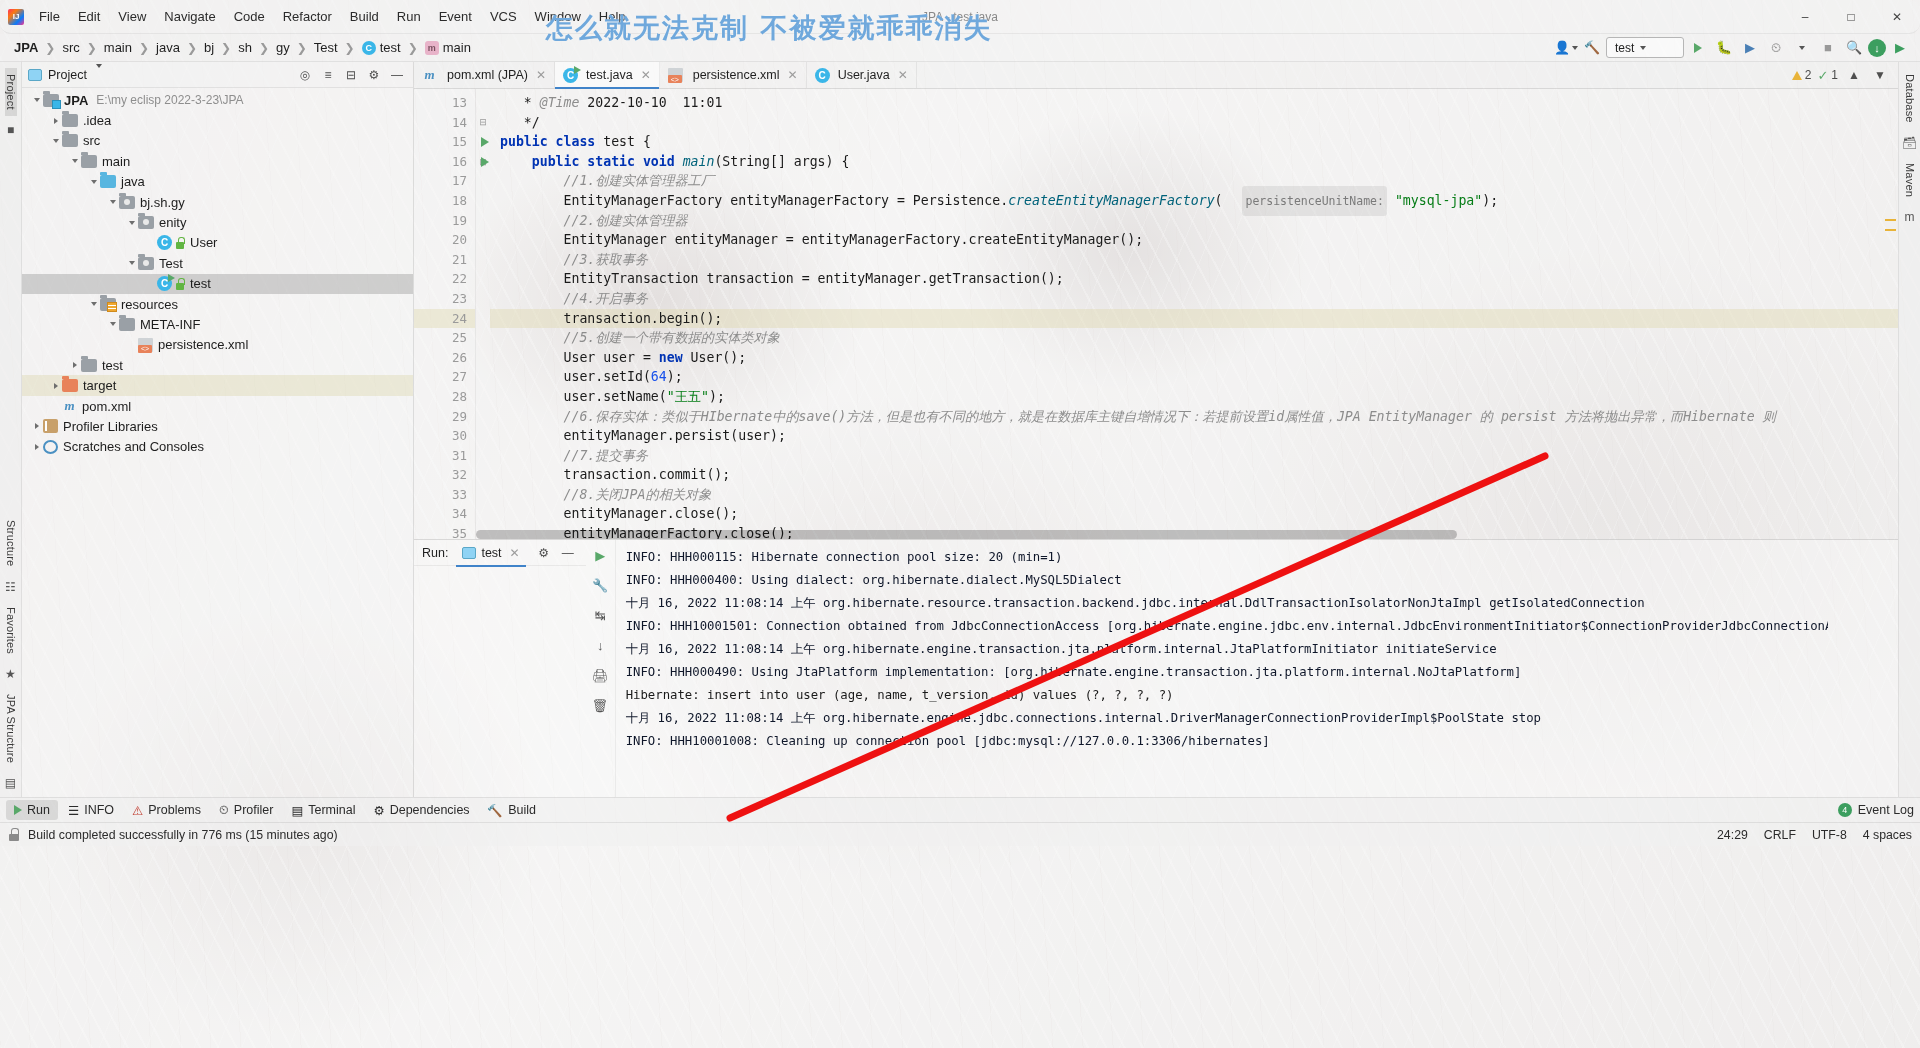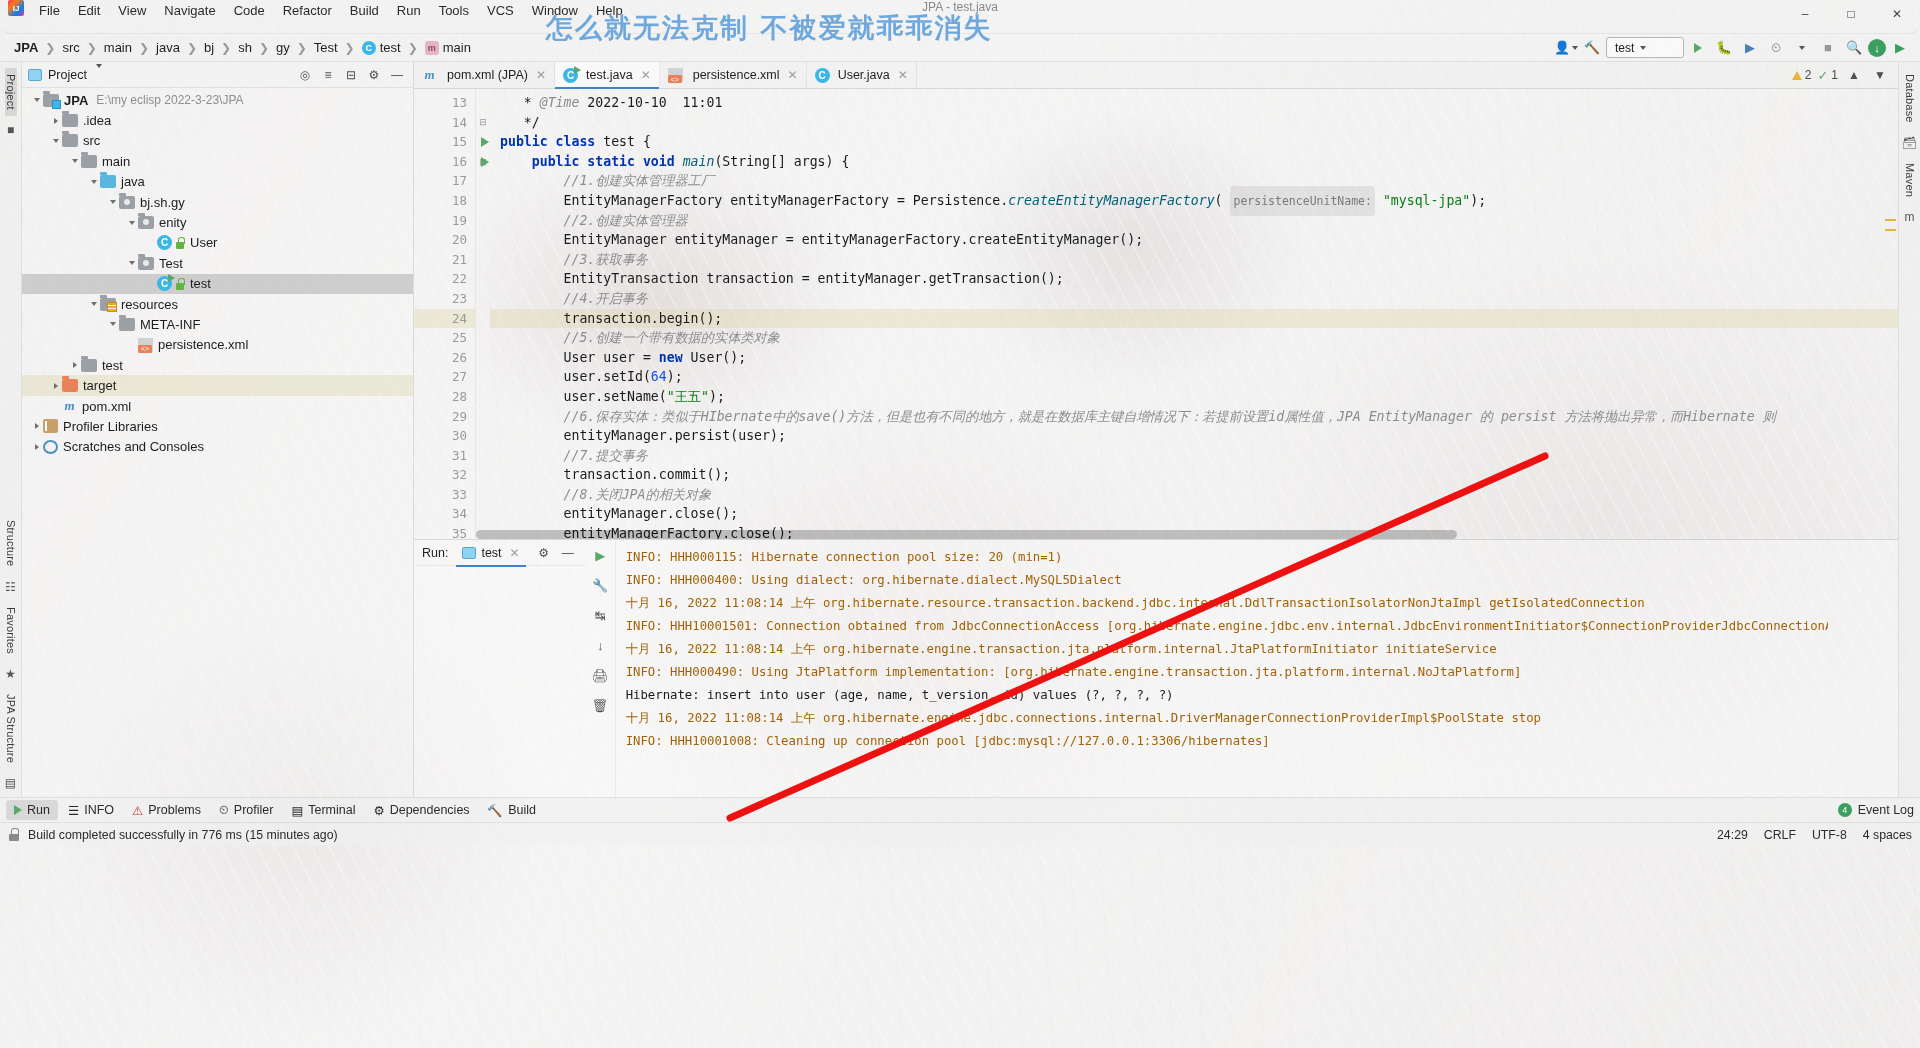--- a/index.html
+++ b/index.html
@@ -40,21 +40,21 @@
   .bg-veil {
     position: absolute; inset: 0;
     background: rgba(248,248,248,.55);
     z-index: 1; pointer-events: none;
   }
 
   .layer { position: relative; z-index: 2; }
 
   
   .titlebar {
-    height: 34px; display: flex; align-items: flex-start;
+    height: 34px; display: flex; align-items: center;
     background: rgba(242,242,242,.55);
     border-bottom: 1px solid rgba(0,0,0,.06);
     font-size: 12px; color: #3c3c3c;
     position: relative;
     border-radius: 11px;
   }
   .ij-logo {
     width: 16px; height: 16px; margin: 0 6px 0 8px; flex: none;
     background: linear-gradient(135deg,#fe315d 0%,#f97a12 30%,#087cfa 70%,#ff318c 100%);
     border-radius: 2px; position: relative;
@@ -241,21 +241,21 @@
     font-family: "DejaVu Sans Mono", monospace; font-size: 13.2px;
     color: #1a1a1a; white-space: pre; overflow: hidden; position: relative;
   }
   .cline { height: 19.6px; line-height: 19.6px; }
   .cline.hl { background: rgba(222,216,170,.40); margin-left:-10px; padding-left:10px; }
   .kw { color: #0033b3; font-weight: bold; }
   .cm { color: #8c8c8c; font-style: italic; }
   .st { color: #067d17; }
   .nm { color: #1750eb; }
   .mi { color: #00627a; font-style: italic; }
-  .hint { background: rgba(0,0,0,.07); color:#7a7a7a; border-radius:3px; padding:8px 3px; font-size:11.5px; font-style:normal;}
+  .hint { background: rgba(0,0,0,.07); color:#7a7a7a; border-radius:3px; padding:8px 3px; font-size:11.5px; font-style:normal;margin-left:12px;}
 
   .hscroll {
     position: absolute; left: 62px; right: 20px; bottom: 0; height: 9px;
   }
   .hscroll .thumb { height:9px; background: rgba(0,0,0,.22); border-radius:5px; width: 70%; }
 
   
   .run-panel {
     height: 258px; display: flex; flex-direction: row;
     border-top: 1px solid rgba(0,0,0,.12);
@@ -273,21 +273,21 @@
   .console-rail {
     width: 30px; flex: none; display: flex; flex-direction: column; align-items: center;
     padding-top: 6px; gap: 12px; border-right: 1px solid rgba(0,0,0,.05);
   }
   .cr-ico { width:18px;height:18px;display:flex;align-items:center;justify-content:center;color:#555;font-size:13px; }
   .console-out {
     flex: 1; padding: 6px 10px 0 10px; overflow: hidden;
     font-family: "DejaVu Sans Mono", monospace; font-size: 12.3px; line-height: 23px;
   }
   .logline { white-space: pre; }
-  .log-red { color: #a16207; }
+  .log-red { color: #0f172a; }
   .log-black { color: #1a1a1a; }
   .console-scroll { height: 9px; margin: 0 30px 2px 40px; }
   .console-scroll .thumb { height:9px;background:rgba(0,0,0,.22);border-radius:5px;width:65%; }
 
   
   .bottombar {
     height: 25px; display: flex; align-items: center; gap: 2px; padding: 0 6px;
     background: rgba(240,240,240,.60);
     border-top: 1px solid rgba(0,0,0,.08);
     font-size: 12.5px; color: #2b2b2b;
@@ -340,21 +340,21 @@
       <div class="ij-logo"></div>
       <div class="menu">
         <div class="menu-item">File</div>
         <div class="menu-item">Edit</div>
         <div class="menu-item">View</div>
         <div class="menu-item">Navigate</div>
         <div class="menu-item">Code</div>
         <div class="menu-item">Refactor</div>
         <div class="menu-item">Build</div>
         <div class="menu-item">Run</div>
-        <div class="menu-item">Tools</div>
+        <div class="menu-item">Event</div>
         <div class="menu-item">VCS</div>
         <div class="menu-item">Window</div>
         <div class="menu-item">Help</div>
       </div>
       <div class="win-title">JPA - test.java</div>
       <div class="win-ctrls">
         <div class="win-btn">–</div>
         <div class="win-btn">□</div>
         <div class="win-btn close">✕</div>
       </div>

